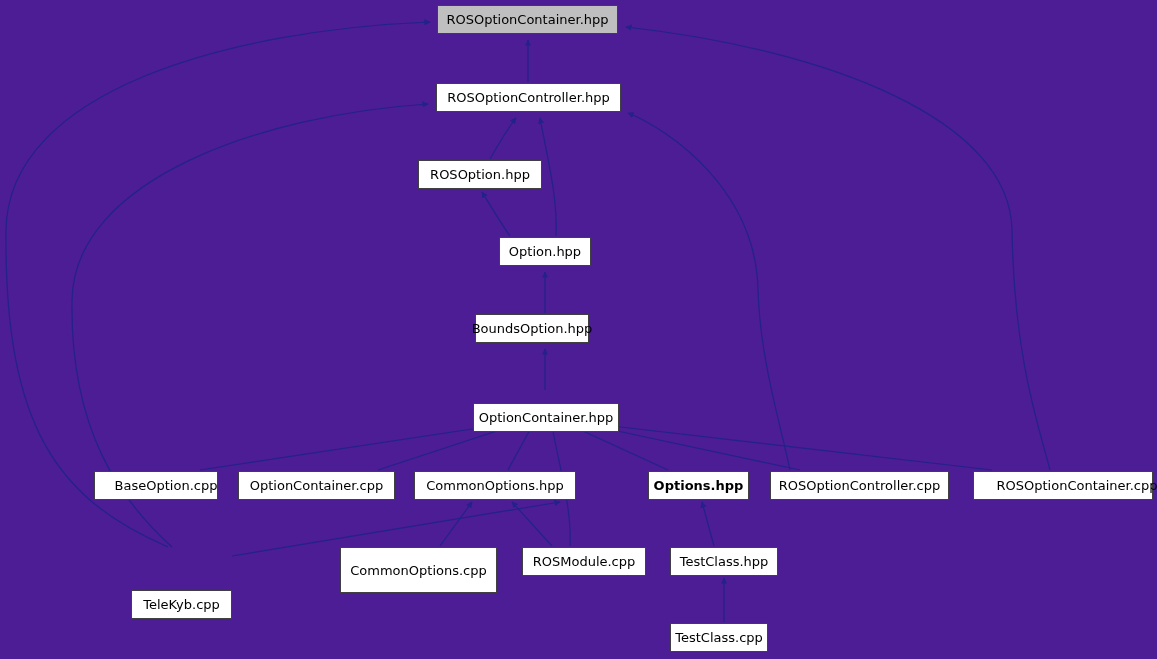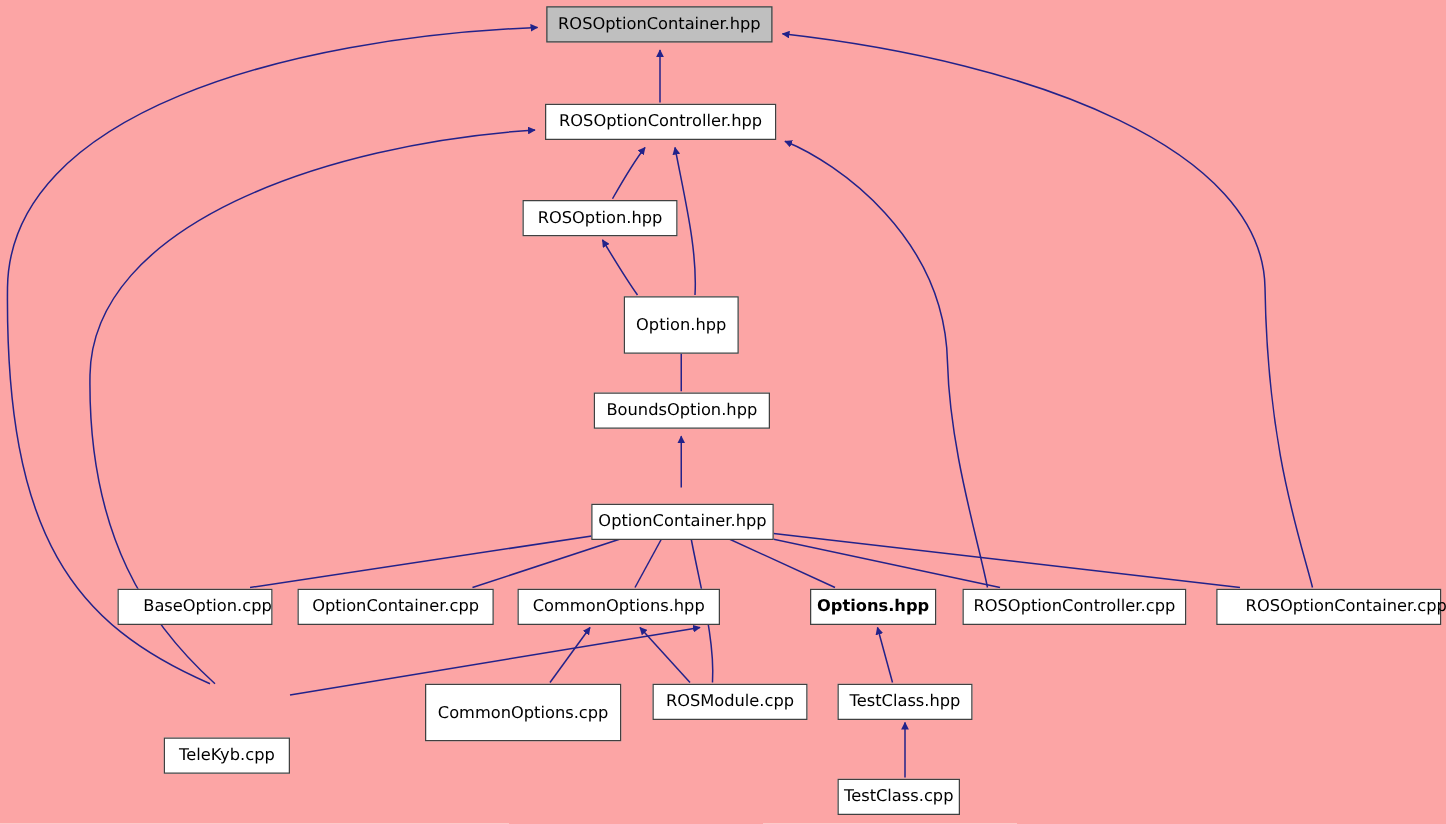--- a/index.html
+++ b/index.html
@@ -4,21 +4,21 @@
 <style>
   html, body {
     margin: 0;
     padding: 0;
     background: #ffffff;
   }
   #canvas {
     position: relative;
     width: 1157px;
     height: 659px;
-    background: #fca5a5;
+    background: #4c1d95;
     overflow: hidden;
     font-family: "DejaVu Sans", "Liberation Sans", sans-serif;
   }
   #edges {
     position: absolute;
     left: 0;
     top: 0;
     width: 1157px;
     height: 659px;
   }
@@ -82,24 +82,24 @@
   <div id="node-layer">
       <div class="node current" style="left: 437px; top: 5px; width: 181px; height: 29px;">
         <span class="label">ROSOptionContainer.hpp</span>
       </div>
       <div class="node" style="left: 436px; top: 83px; width: 185px; height: 29px;">
         <span class="label">ROSOptionController.hpp</span>
       </div>
       <div class="node" style="left: 418px; top: 160px; width: 124px; height: 29px;">
         <span class="label">ROSOption.hpp</span>
       </div>
-      <div class="node" style="left: 499px; top: 237px; width: 92px; height: 46px; text-align: right;">
+      <div class="node" style="left: 499px; top: 237px; width: 92px; height: 29px; text-align: right;">
         <span class="label">Option.hpp</span>
       </div>
-      <div class="node" style="left: 475px; top: 314px; width: 141px; height: 29px;">
+      <div class="node" style="left: 475px; top: 314px; width: 114px; height: 29px;">
         <span class="label">BoundsOption.hpp</span>
       </div>
       <div class="node" style="left: 473px; top: 391px; width: 146px; height: 29px; margin-top: 12px;">
         <span class="label">OptionContainer.hpp</span>
       </div>
       <div class="node" style="left: 94px; top: 471px; width: 124px; height: 29px; padding-left: 20px;">
         <span class="label">BaseOption.cpp</span>
       </div>
       <div class="node" style="left: 238px; top: 471px; width: 157px; height: 29px;">
         <span class="label">OptionContainer.cpp</span>

